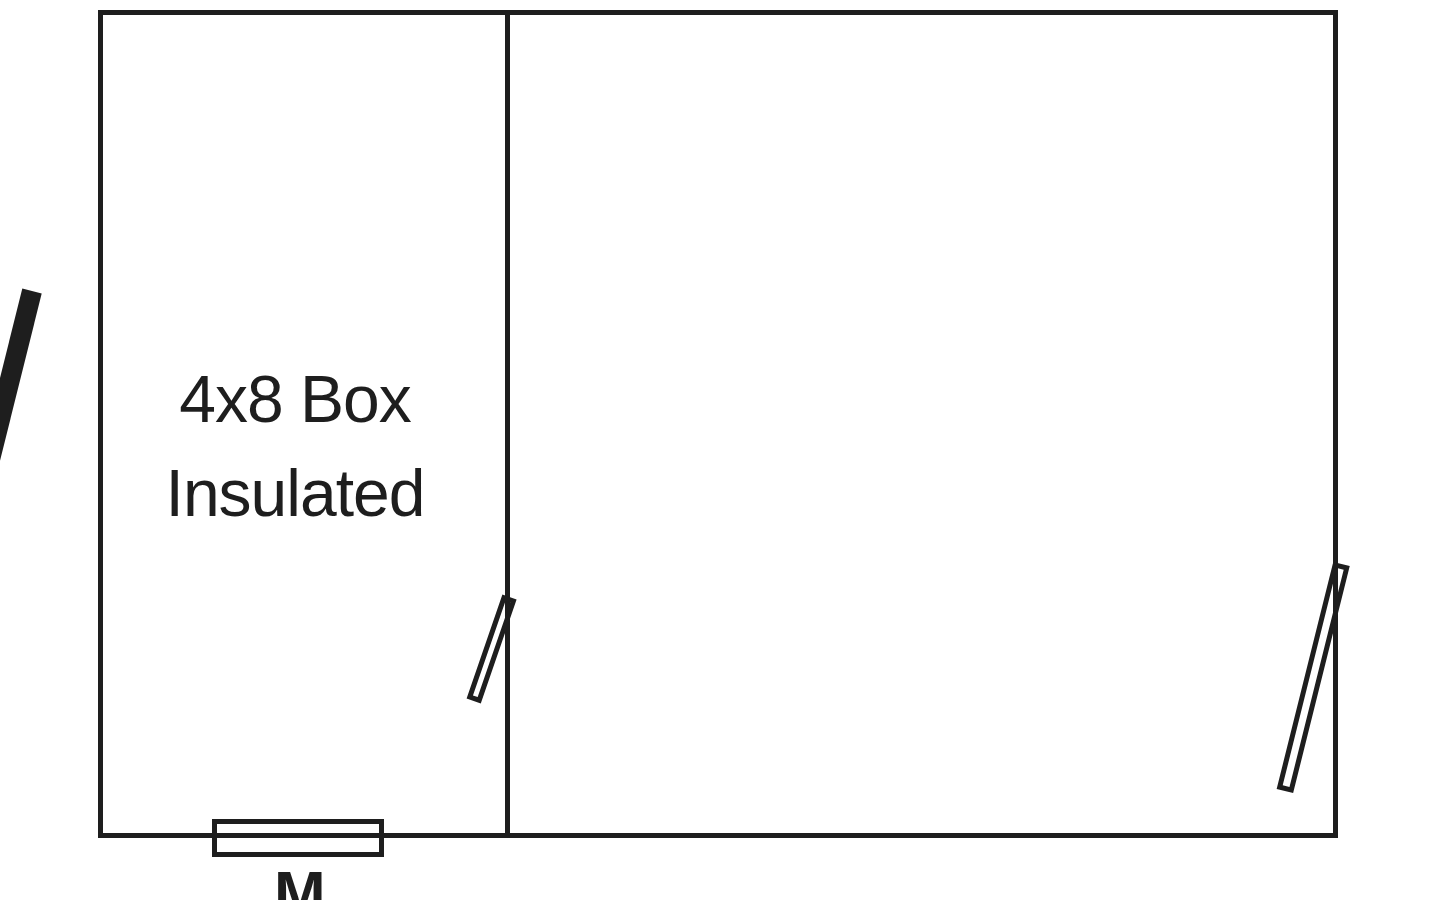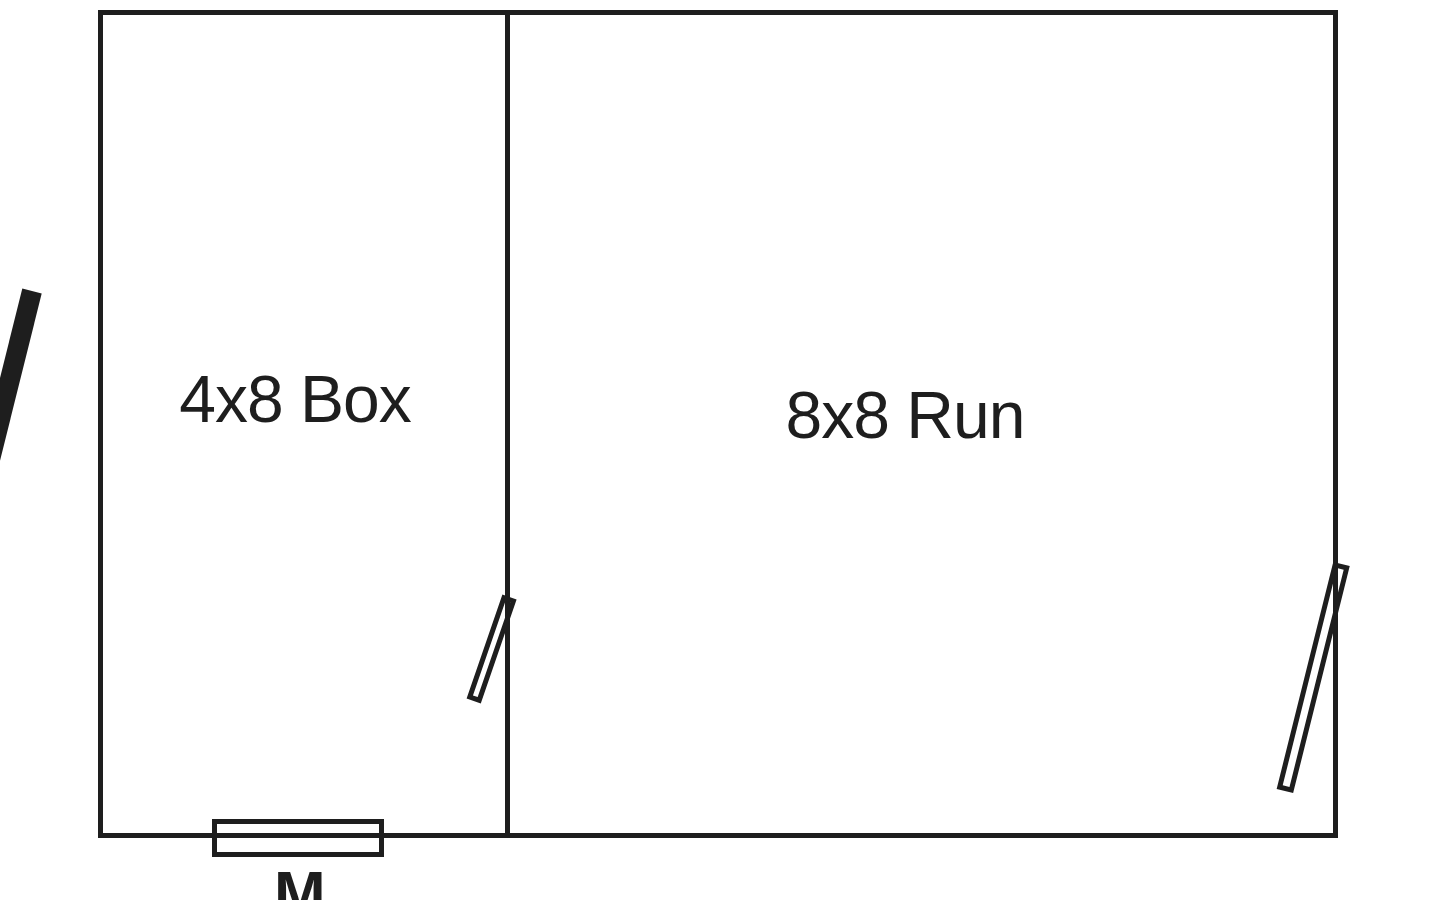--- a/index.html
+++ b/index.html
@@ -93,23 +93,23 @@
 <body>
 
 <div class="canvas">
 
   <div class="outer-walls"></div>
 
   <div class="divider-wall"></div>
 
   <div class="room-label left-room-label">
     <div>4x8 Box</div>
+    <div>Insulated</div>
   </div>
 
-  <div class="room-label right-room-label">8x8 Run</div>
 
   <div class="door-solid"></div>
 
   <div class="door-outline door-middle"></div>
 
   <div class="door-outline door-right"></div>
 
   <div class="wall-window"></div>
 
   <div class="partial-letter">M</div>

